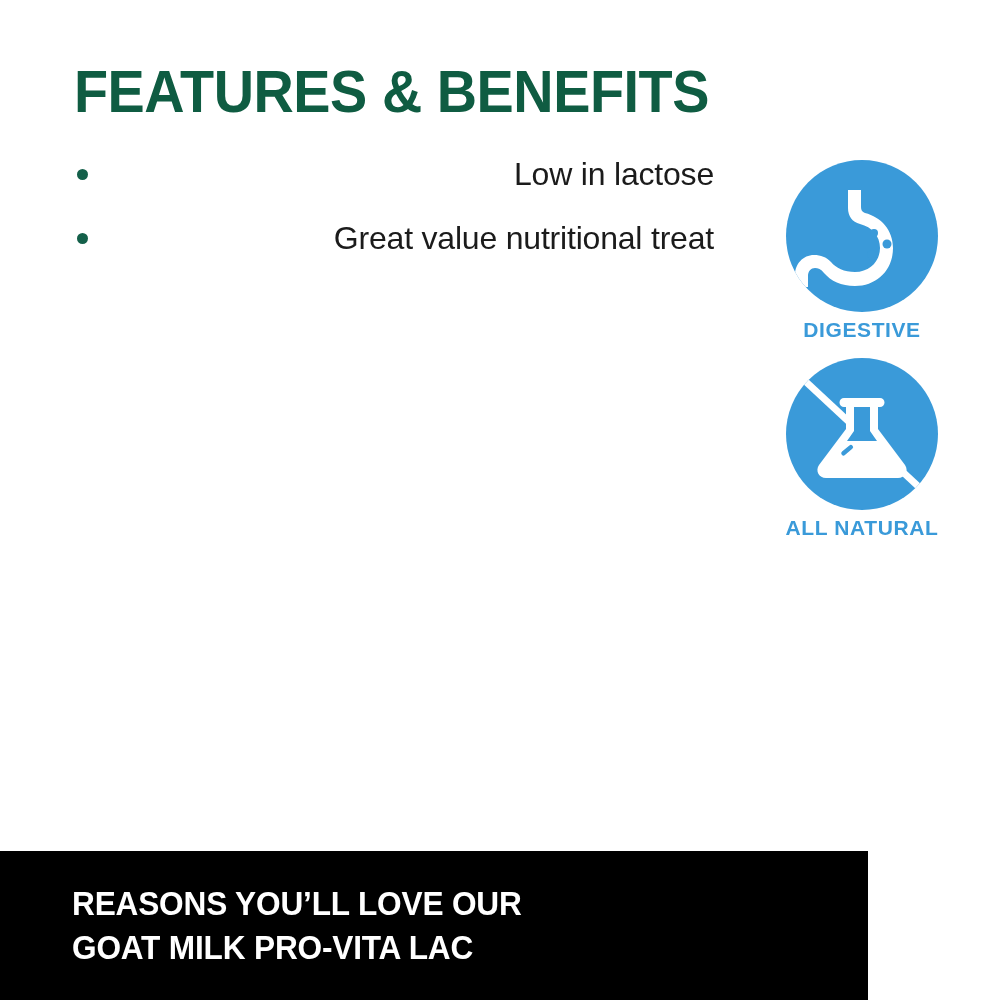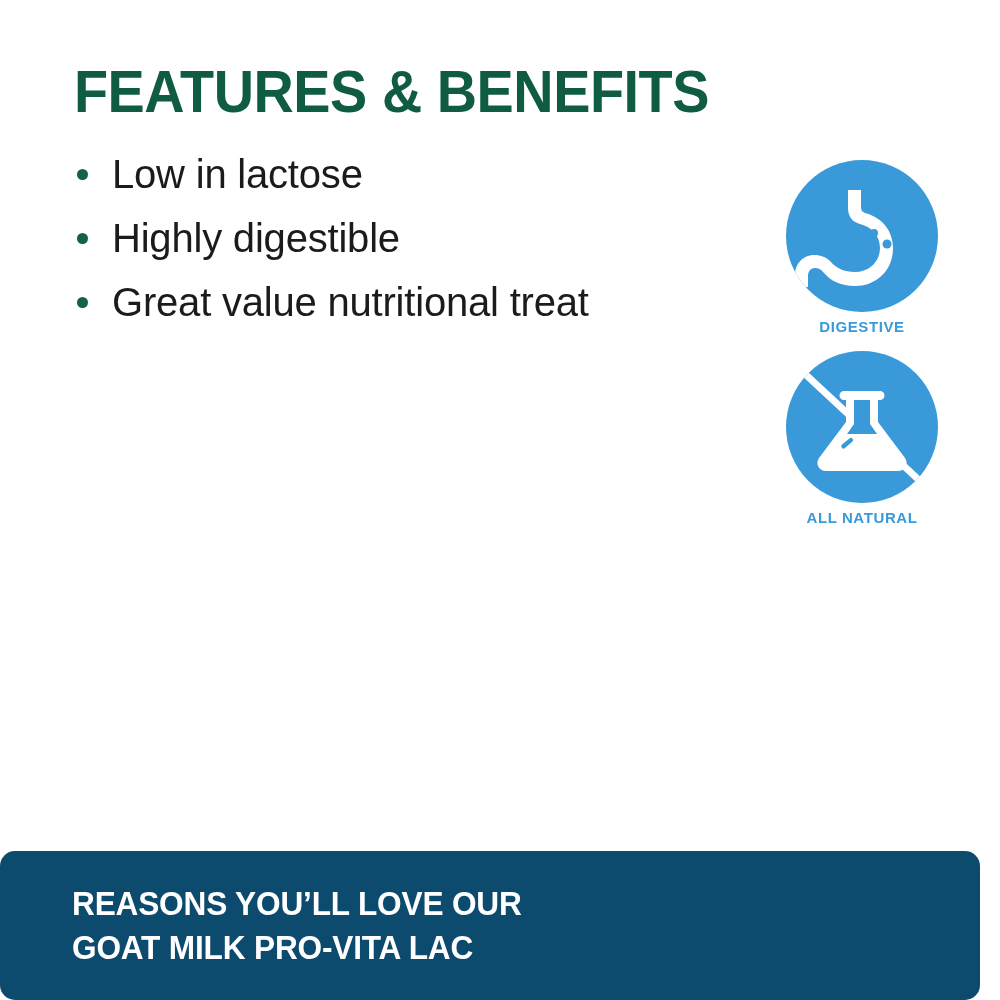--- a/index.html
+++ b/index.html
@@ -40,26 +40,27 @@
   .features {
     position: absolute;
     left: 74px;
     top: 152px;
     width: 640px;
   }
   .feature {
     position: relative;
     padding-left: 38px;
     margin-bottom: 20px;
-    font-size: 40px;
+    font-size: 32px;
     line-height: 44px;
     color: #1b1b1b;
     font-family: "Liberation Sans", sans-serif;
     font-weight: normal;
     letter-spacing: -0.2px;
+    text-align: right;
   }
   .feature .dot {
     position: absolute;
     left: 3px;
     top: 17px;
     width: 11px;
     height: 11px;
     border-radius: 50%;
     background: #14604a;
   }
@@ -92,35 +93,34 @@
   }
   .icon-circle svg {
     display: block;
     width: 152px;
     height: 152px;
   }
   .icon-label {
     margin-top: 6px;
     font-family: "Liberation Sans", sans-serif;
     font-weight: bold;
-    font-size: 15px;
+    font-size: 21px;
     letter-spacing: 0.6px;
     color: #3a9ad9;
     white-space: nowrap;
   }
 
   
   .banner {
     position: absolute;
     left: 0;
     top: 851px;
-    width: 980px;
+    width: 868px;
     height: 149px;
-    background: #0c4a6e;
-    border-radius: 15px;
+    background: #000000;
   }
   .banner-text {
     position: absolute;
     left: 72px;
     top: 30px;
     font-family: "Liberation Sans", sans-serif;
     font-weight: bold;
     font-size: 34px;
     line-height: 44px;
     letter-spacing: -0.2px;
@@ -140,24 +140,20 @@
 
   <div class="title">FEATURES &amp; BENEFITS</div>
 
   <div class="features">
 
     <div class="feature">
       <span class="dot"></span>
       <span class="line">Low in lactose</span>
     </div>
 
-    <div class="feature">
-      <span class="dot"></span>
-      <span class="line">Highly digestible</span>
-    </div>
 
 
 
 
 
     <div class="feature">
       <span class="dot"></span>
       <span class="line">Great value nutritional treat</span>
     </div>
 

